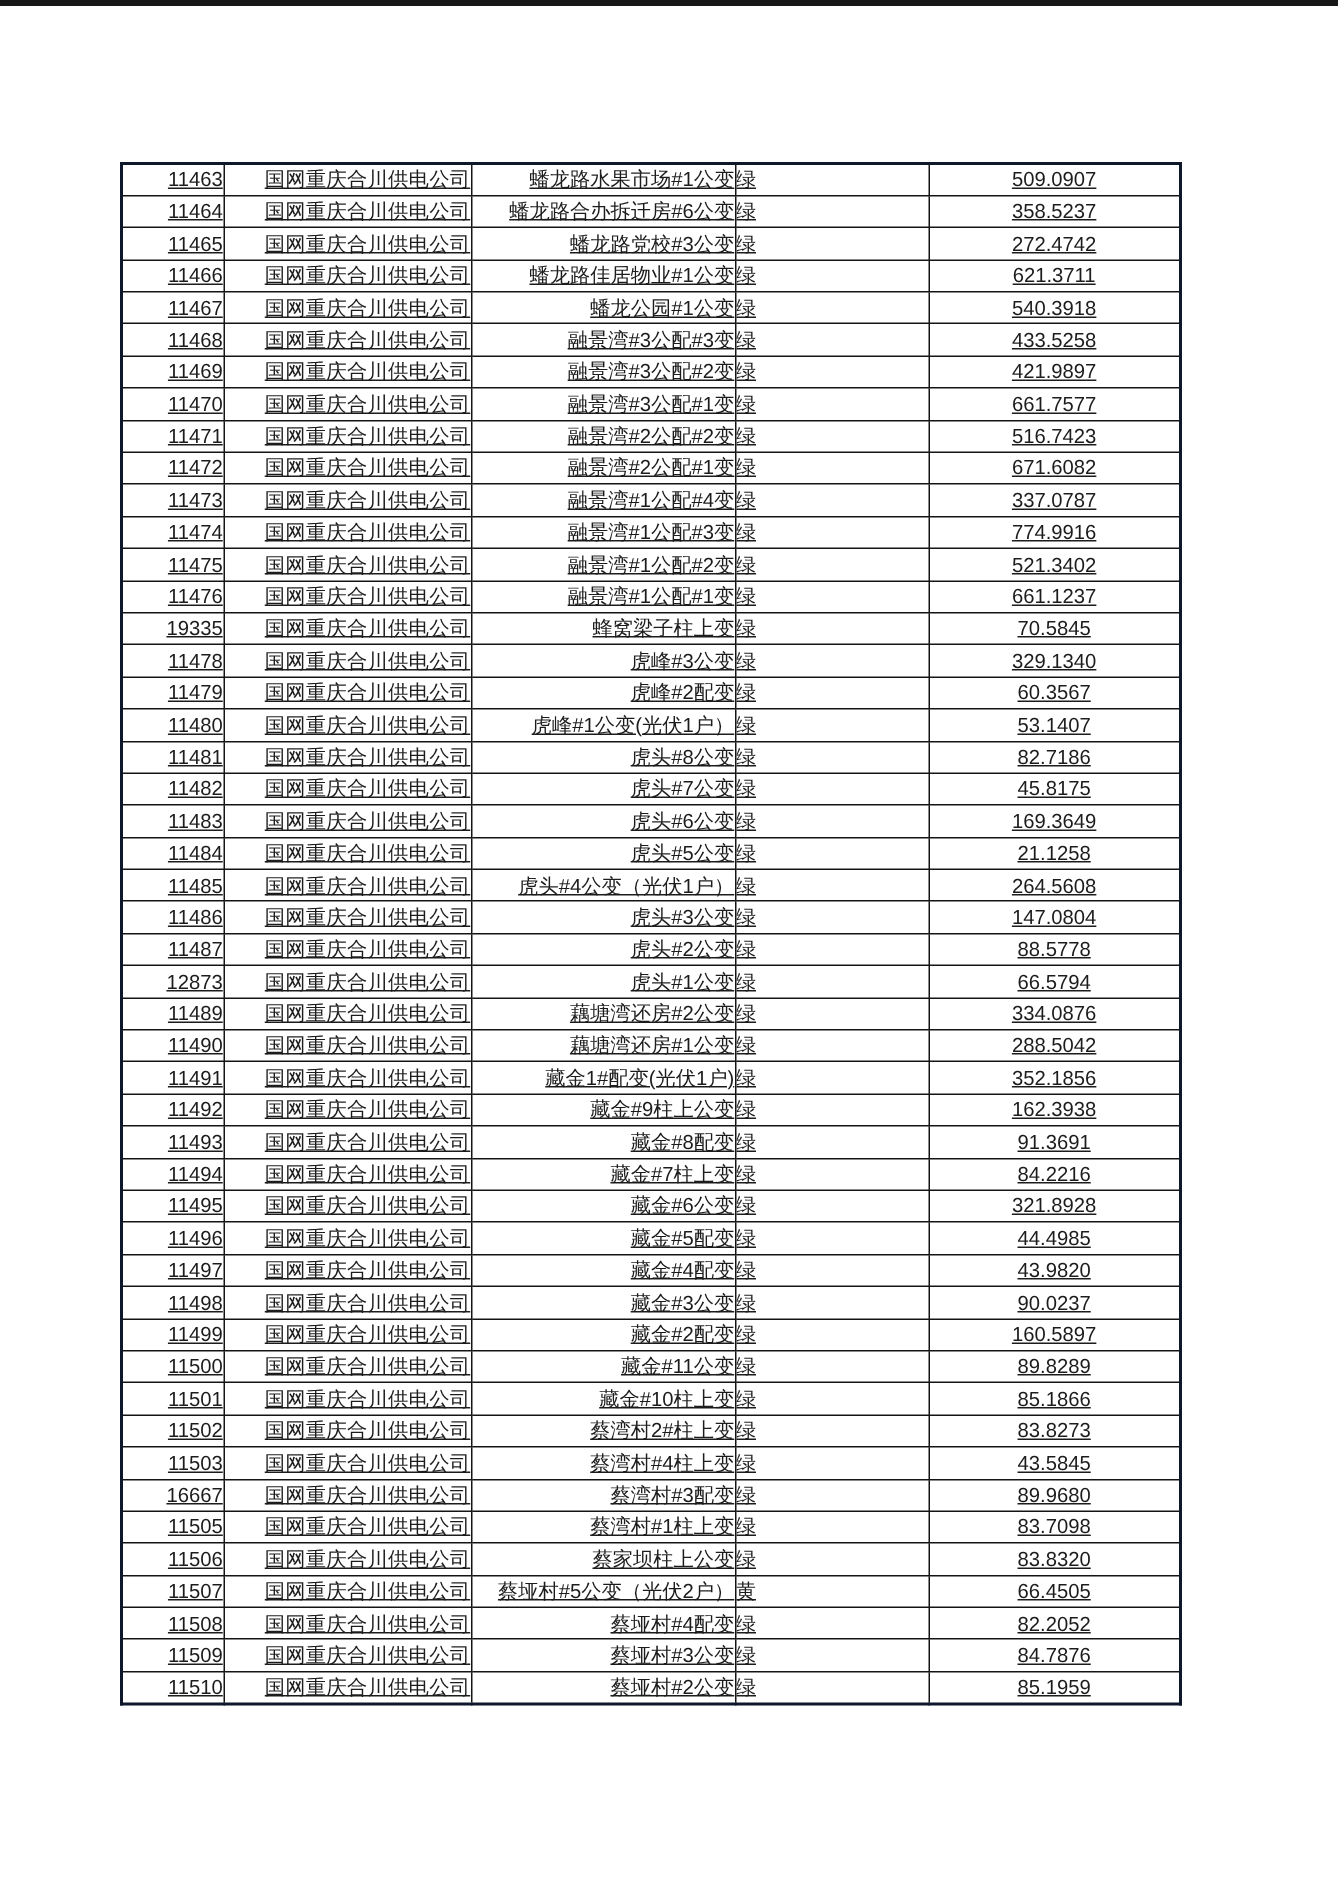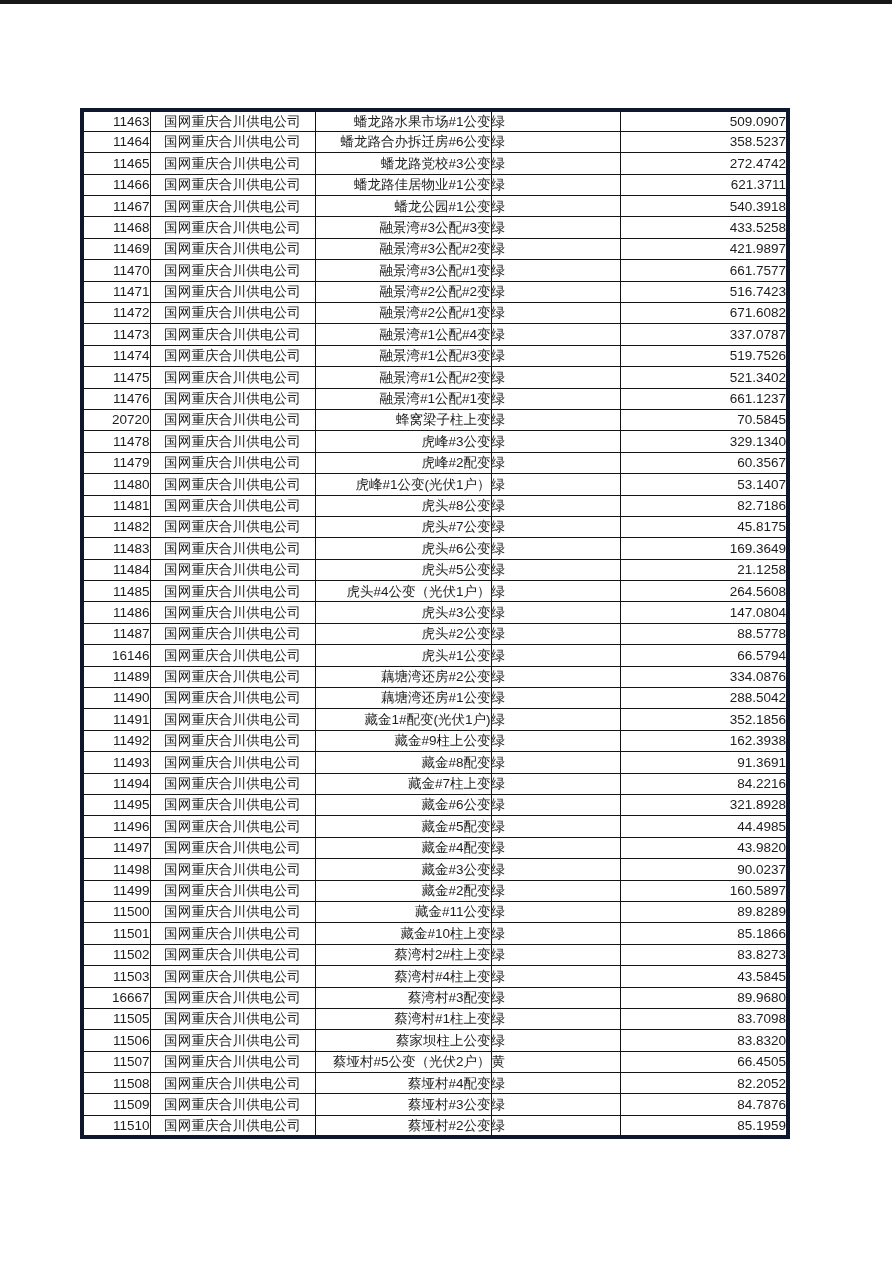--- a/index.html
+++ b/index.html
@@ -25,45 +25,46 @@
   }
   .table-wrap {
     position: absolute;
     left: 80px;
     top: 108px;
   }
   table.data-table {
     border-collapse: collapse;
     table-layout: fixed;
     width: 706px;
-    border: 4px solid #0f172a;
+    border: 2px solid #0f172a;
+    text-decoration: underline;
   }
   table.data-table col.c-id      { width: 68px; }
   table.data-table col.c-company { width: 165px; }
   table.data-table col.c-name    { width: 176px; }
   table.data-table col.c-status  { width: 129px; }
   table.data-table col.c-value   { width: 168px; }
   table.data-table tr {
     height: 21.4px;
   }
   table.data-table td {
     border: 1px solid #141414;
     font-size: 13.5px;
     line-height: 1;
     padding: 0;
     white-space: nowrap;
     overflow: hidden;
     vertical-align: middle;
     color: #1c1c1c;
   }
   td.cell-id      { text-align: right;  padding-right: 5px; }
-  td.cell-company { text-align: center;   padding-left: 2px; letter-spacing: 0.2px; }
+  td.cell-company { text-align: right;   padding-left: 2px; letter-spacing: 0.2px; }
   td.cell-name    { text-align: right;   padding-left: 3px; }
   td.cell-status  { text-align: left;   padding-left: 3px; }
-  td.cell-value   { text-align: right; }
+  td.cell-value   { text-align: center; }
 </style>
 </head>
 <body>
 
 <div class="top-bar"></div>
 
 <div class="table-wrap">
   <table class="data-table">
     <colgroup>
       <col class="c-id">
@@ -148,38 +149,38 @@
     <td class="cell-company">国网重庆合川供电公司</td>
     <td class="cell-name">融景湾#1公配#4变</td>
     <td class="cell-status">绿</td>
     <td class="cell-value">337.0787</td>
   </tr>
         <tr>
     <td class="cell-id">11474</td>
     <td class="cell-company">国网重庆合川供电公司</td>
     <td class="cell-name">融景湾#1公配#3变</td>
     <td class="cell-status">绿</td>
-    <td class="cell-value">519.7526</td>
+    <td class="cell-value">774.9916</td>
   </tr>
         <tr>
     <td class="cell-id">11475</td>
     <td class="cell-company">国网重庆合川供电公司</td>
     <td class="cell-name">融景湾#1公配#2变</td>
     <td class="cell-status">绿</td>
     <td class="cell-value">521.3402</td>
   </tr>
         <tr>
     <td class="cell-id">11476</td>
     <td class="cell-company">国网重庆合川供电公司</td>
     <td class="cell-name">融景湾#1公配#1变</td>
     <td class="cell-status">绿</td>
     <td class="cell-value">661.1237</td>
   </tr>
         <tr>
-    <td class="cell-id">20720</td>
+    <td class="cell-id">19335</td>
     <td class="cell-company">国网重庆合川供电公司</td>
     <td class="cell-name">蜂窝梁子柱上变</td>
     <td class="cell-status">绿</td>
     <td class="cell-value">70.5845</td>
   </tr>
         <tr>
     <td class="cell-id">11478</td>
     <td class="cell-company">国网重庆合川供电公司</td>
     <td class="cell-name">虎峰#3公变</td>
     <td class="cell-status">绿</td>
@@ -242,21 +243,21 @@
     <td class="cell-value">147.0804</td>
   </tr>
         <tr>
     <td class="cell-id">11487</td>
     <td class="cell-company">国网重庆合川供电公司</td>
     <td class="cell-name">虎头#2公变</td>
     <td class="cell-status">绿</td>
     <td class="cell-value">88.5778</td>
   </tr>
         <tr>
-    <td class="cell-id">16146</td>
+    <td class="cell-id">12873</td>
     <td class="cell-company">国网重庆合川供电公司</td>
     <td class="cell-name">虎头#1公变</td>
     <td class="cell-status">绿</td>
     <td class="cell-value">66.5794</td>
   </tr>
         <tr>
     <td class="cell-id">11489</td>
     <td class="cell-company">国网重庆合川供电公司</td>
     <td class="cell-name">藕塘湾还房#2公变</td>
     <td class="cell-status">绿</td>

